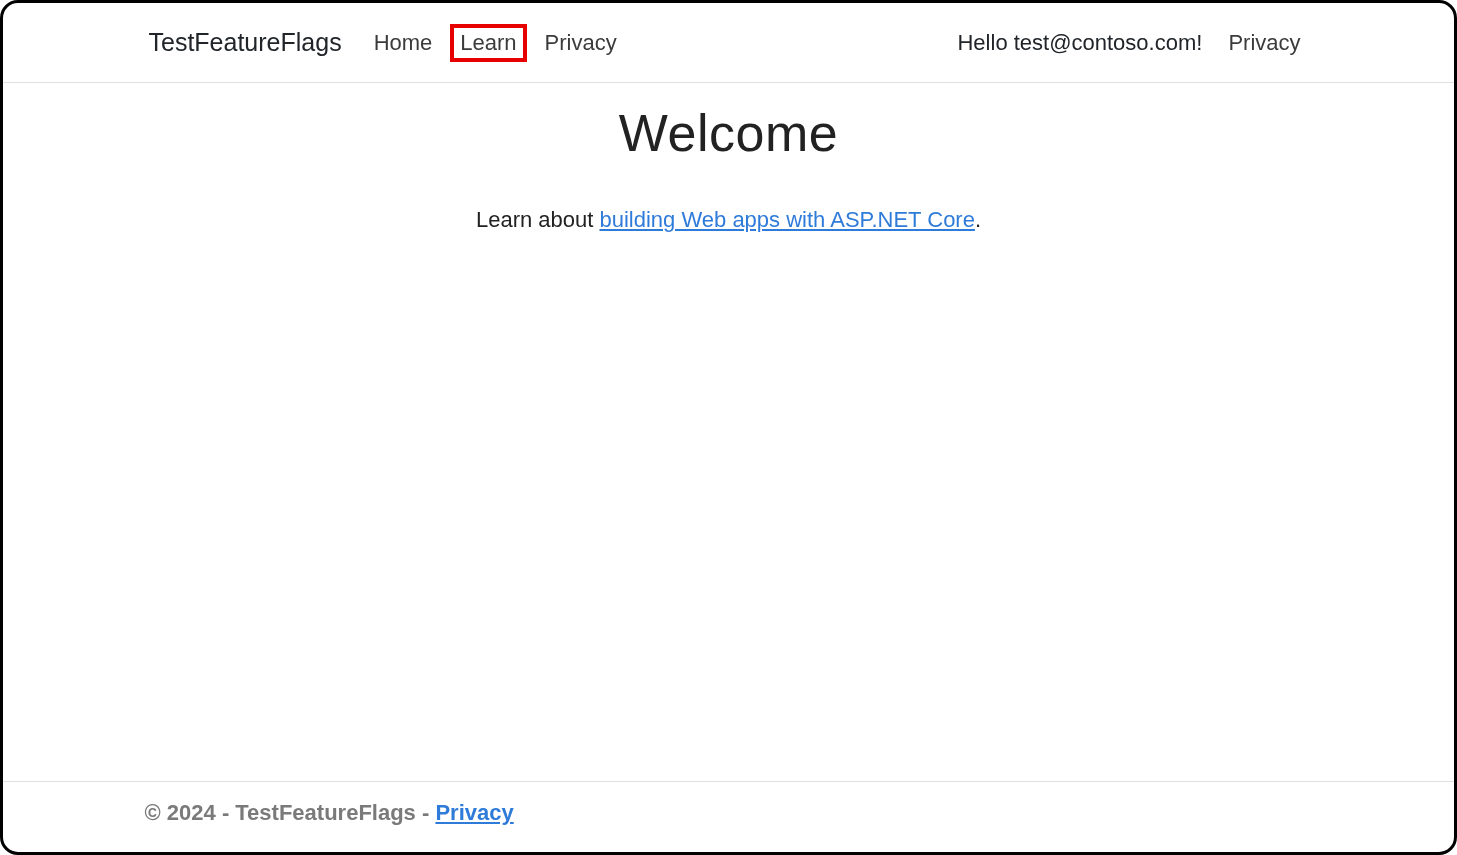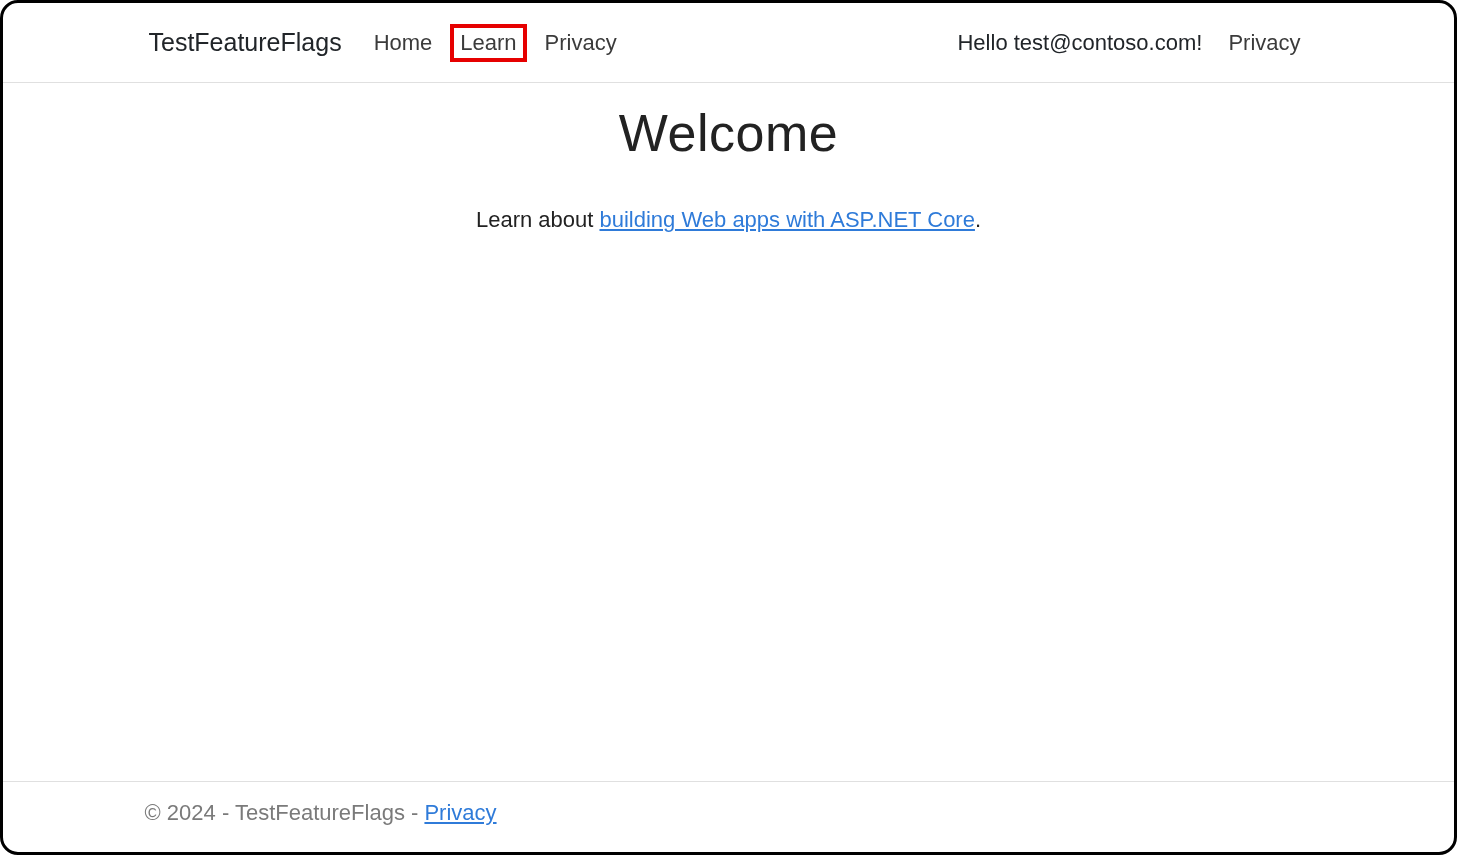--- a/index.html
+++ b/index.html
@@ -89,20 +89,21 @@
       text-decoration: underline;
       cursor: pointer;
     }
     footer {
       position: absolute;
       bottom: 0;
       left: 0;
       right: 0;
       border-top: 1px solid #e0e0e0;
       padding: 18px 16px 26px 0;
+      font-weight: bold;
     }
     .footer-container {
       max-width: 1180px;
       margin: 0 auto;
       padding: 0 14px;
       font-size: 22px;
       color: #7a7a7a;
     }
     .footer-container a {
       color: #2f7bd9;

